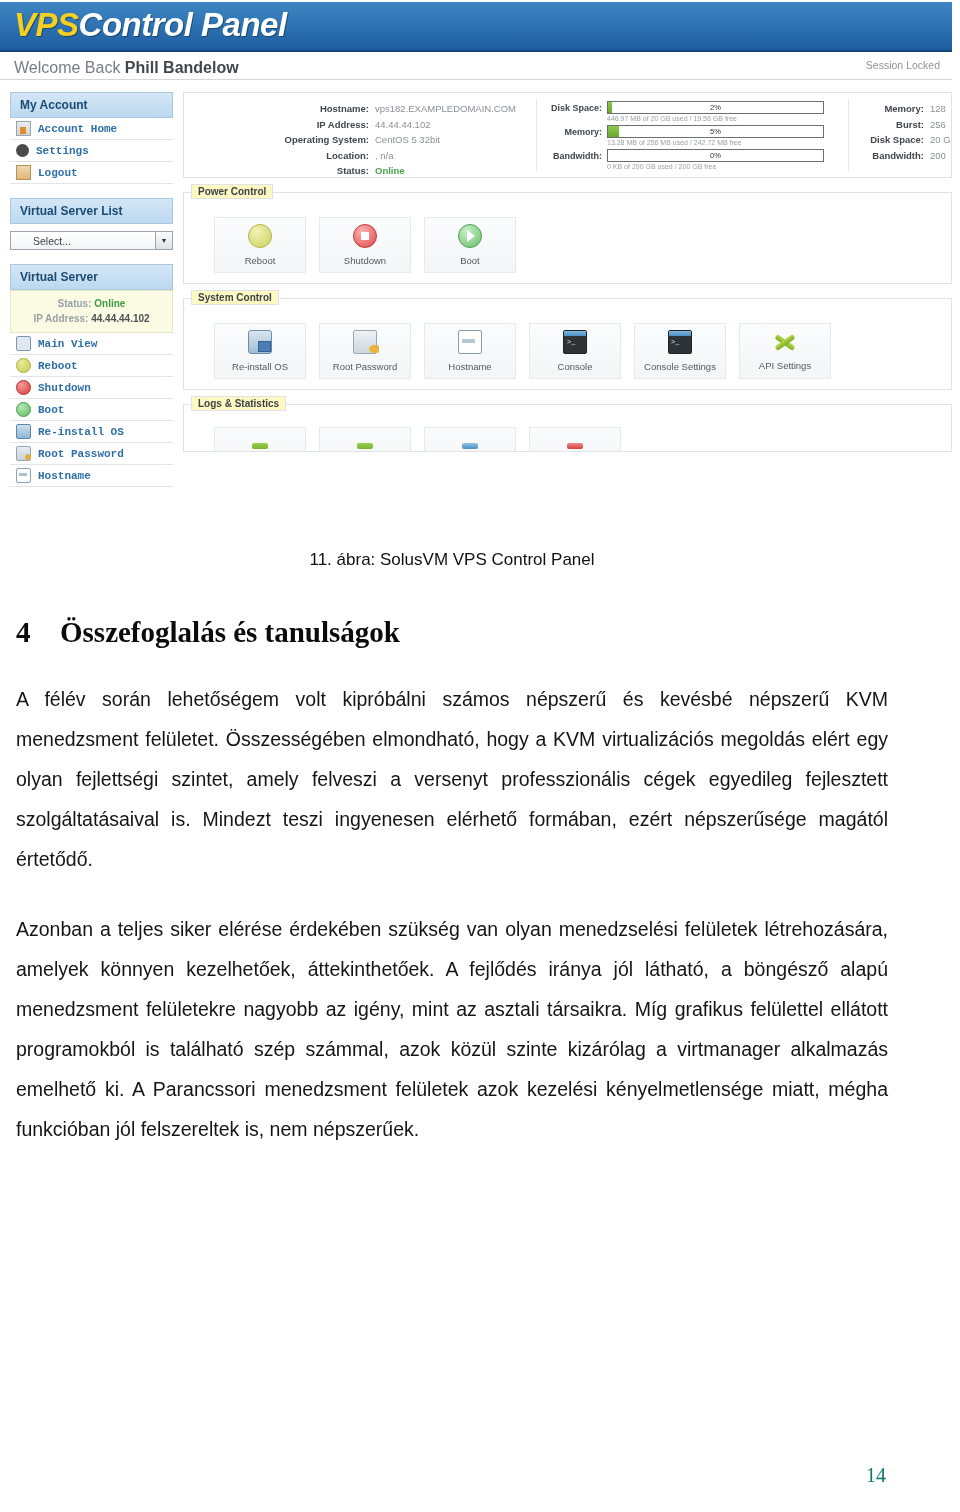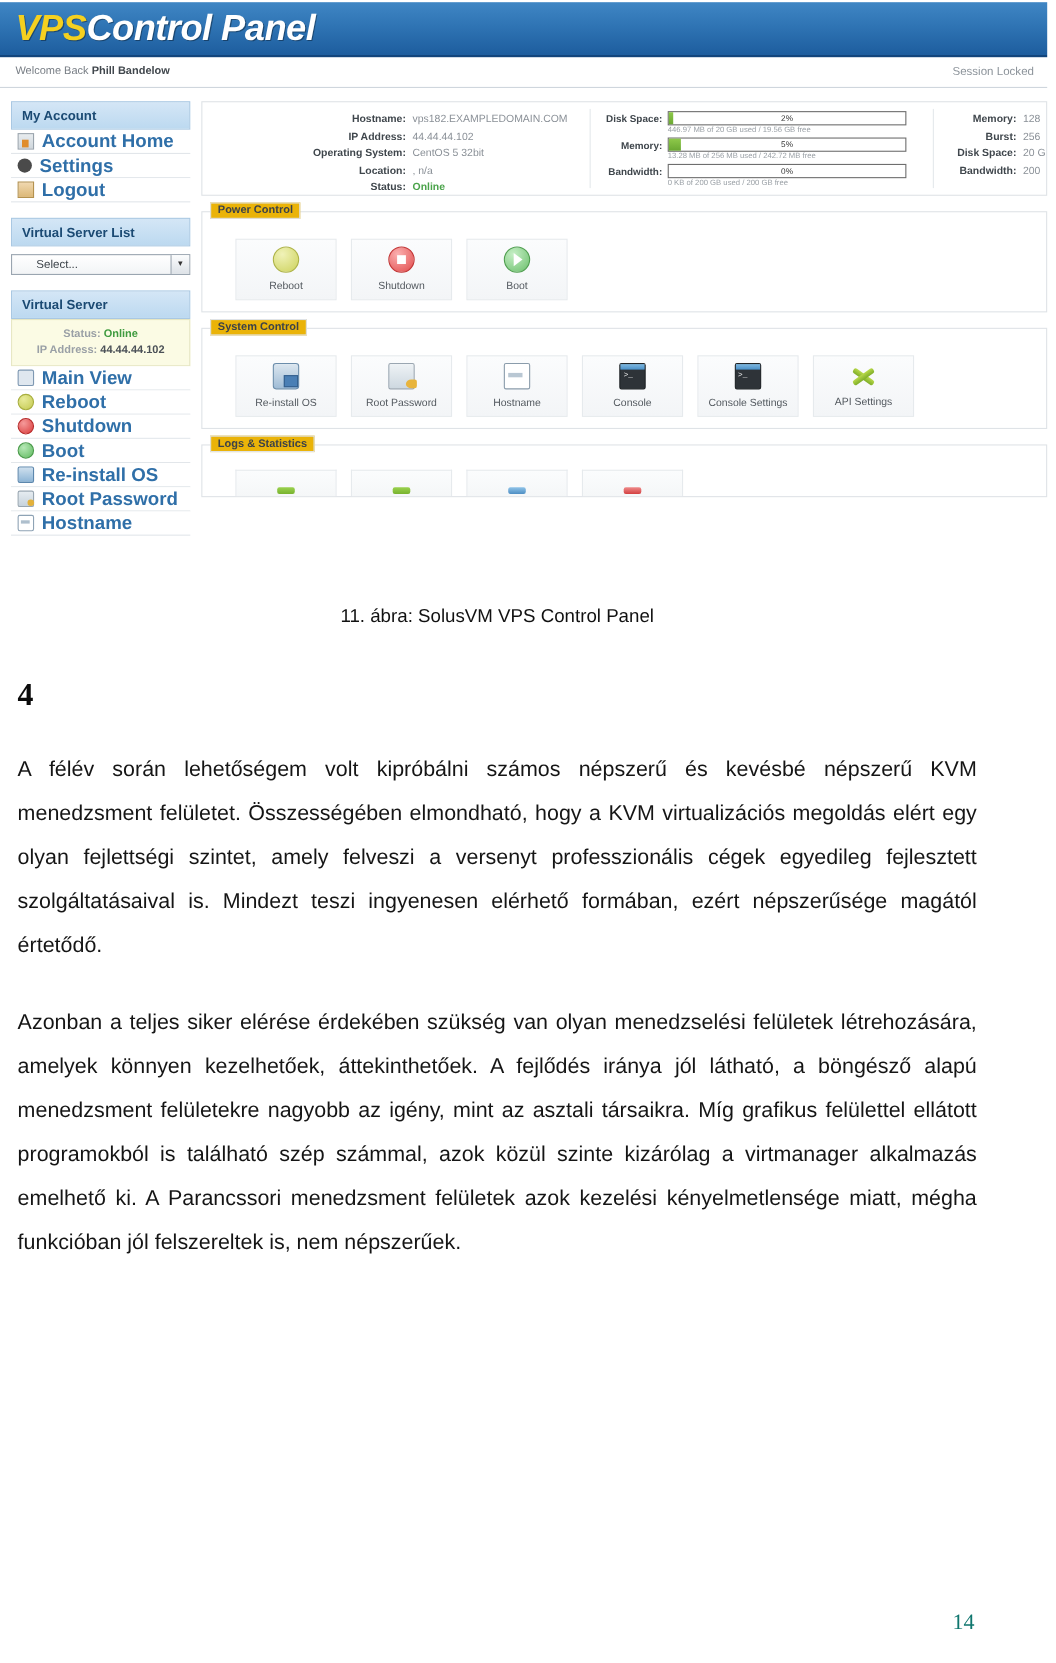--- a/index.html
+++ b/index.html
@@ -54,21 +54,21 @@
     left: 0; top: 54px;
     width: 952px;
     height: 26px;
     border-bottom: 1px solid #cfd6dd;
     box-sizing: border-box;
   }
   .welcome-text {
     position: absolute;
     left: 14px;
     top: 5px;
-    font-size: 10px;
+    font-size: 16px;
     color: #777d84;
   }
   .welcome-text b { color: #41474d; }
   .session-text {
     position: absolute;
     right: 12px;
     top: 5px;
     font-size: 10.5px;
     color: #8d949b;
   }
@@ -94,25 +94,26 @@
   .side-row {
     border-bottom: 1px solid #e2e6ea;
     height: 22px;
     display: flex;
     align-items: center;
     padding-left: 6px;
     box-sizing: border-box;
     background: #fff;
   }
   .side-row .lbl {
-    font-size: 17px;
+    font-size: 11px;
     font-weight: bold;
     color: #2f6fa8;
     margin-left: 7px;
     white-space: nowrap;
+    font-family: Liberation Mono, monospace;
   }
   .ico {
     width: 13px; height: 13px;
     flex: 0 0 13px;
     display: inline-block;
     position: relative;
   }
   .ico-home { background: linear-gradient(#e8ecef,#cfd6dc); border:1px solid #9aa4ad; }
   .ico-home::after { content:""; position:absolute; left:3px; top:5px; width:6px; height:7px; background:#e08c2a; }
   .ico-person { border-radius: 50%; background: #4a4a4a; }
@@ -241,21 +242,21 @@
   .fs {
     position: relative;
     margin-top: 14px;
     border: 1px solid #dfe3e7;
     background: #fff;
     box-sizing: border-box;
   }
   .fs-legend {
     position: absolute;
     left: 7px; top: -9px;
-    background: #eab308;
+    background: #fef9c3;
     border: 1px solid #dfe3e7;
     padding: 1px 6px;
     font-size: 10px;
     font-weight: bold;
     color: #3c4248;
   }
   .tile-row {
     display: flex;
     gap: 13px;
     padding: 24px 0 10px 30px;
@@ -592,19 +593,20 @@
     </div>
 
   </div>
 </div>
 
 <div class="doc">
   <div class="fig-caption">11. ábra: SolusVM VPS Control Panel</div>
 
   <div class="sec-heading">
     <span class="num">4</span>
+    <span>Összefoglalás és tanulságok</span>
   </div>
 
   <p class="para">A félév során lehetőségem volt kipróbálni számos népszerű és kevésbé népszerű KVM menedzsment felületet. Összességében elmondható, hogy a KVM virtualizációs megoldás elért egy olyan fejlettségi szintet, amely felveszi a versenyt professzionális cégek egyedileg fejlesztett szolgáltatásaival is. Mindezt teszi ingyenesen elérhető formában, ezért népszerűsége magától értetődő.</p>
   <p class="para">Azonban a teljes siker elérése érdekében szükség van olyan menedzselési felületek létrehozására, amelyek könnyen kezelhetőek, áttekinthetőek. A fejlődés iránya jól látható, a böngésző alapú menedzsment felületekre nagyobb az igény, mint az asztali társaikra. Míg grafikus felülettel ellátott programokból is található szép számmal, azok közül szinte kizárólag a virtmanager alkalmazás emelhető ki. A Parancssori menedzsment felületek azok kezelési kényelmetlensége miatt, mégha funkcióban jól felszereltek is, nem népszerűek.</p>
 
   <div class="page-no">14</div>
 </div>
 
 </body></html>

